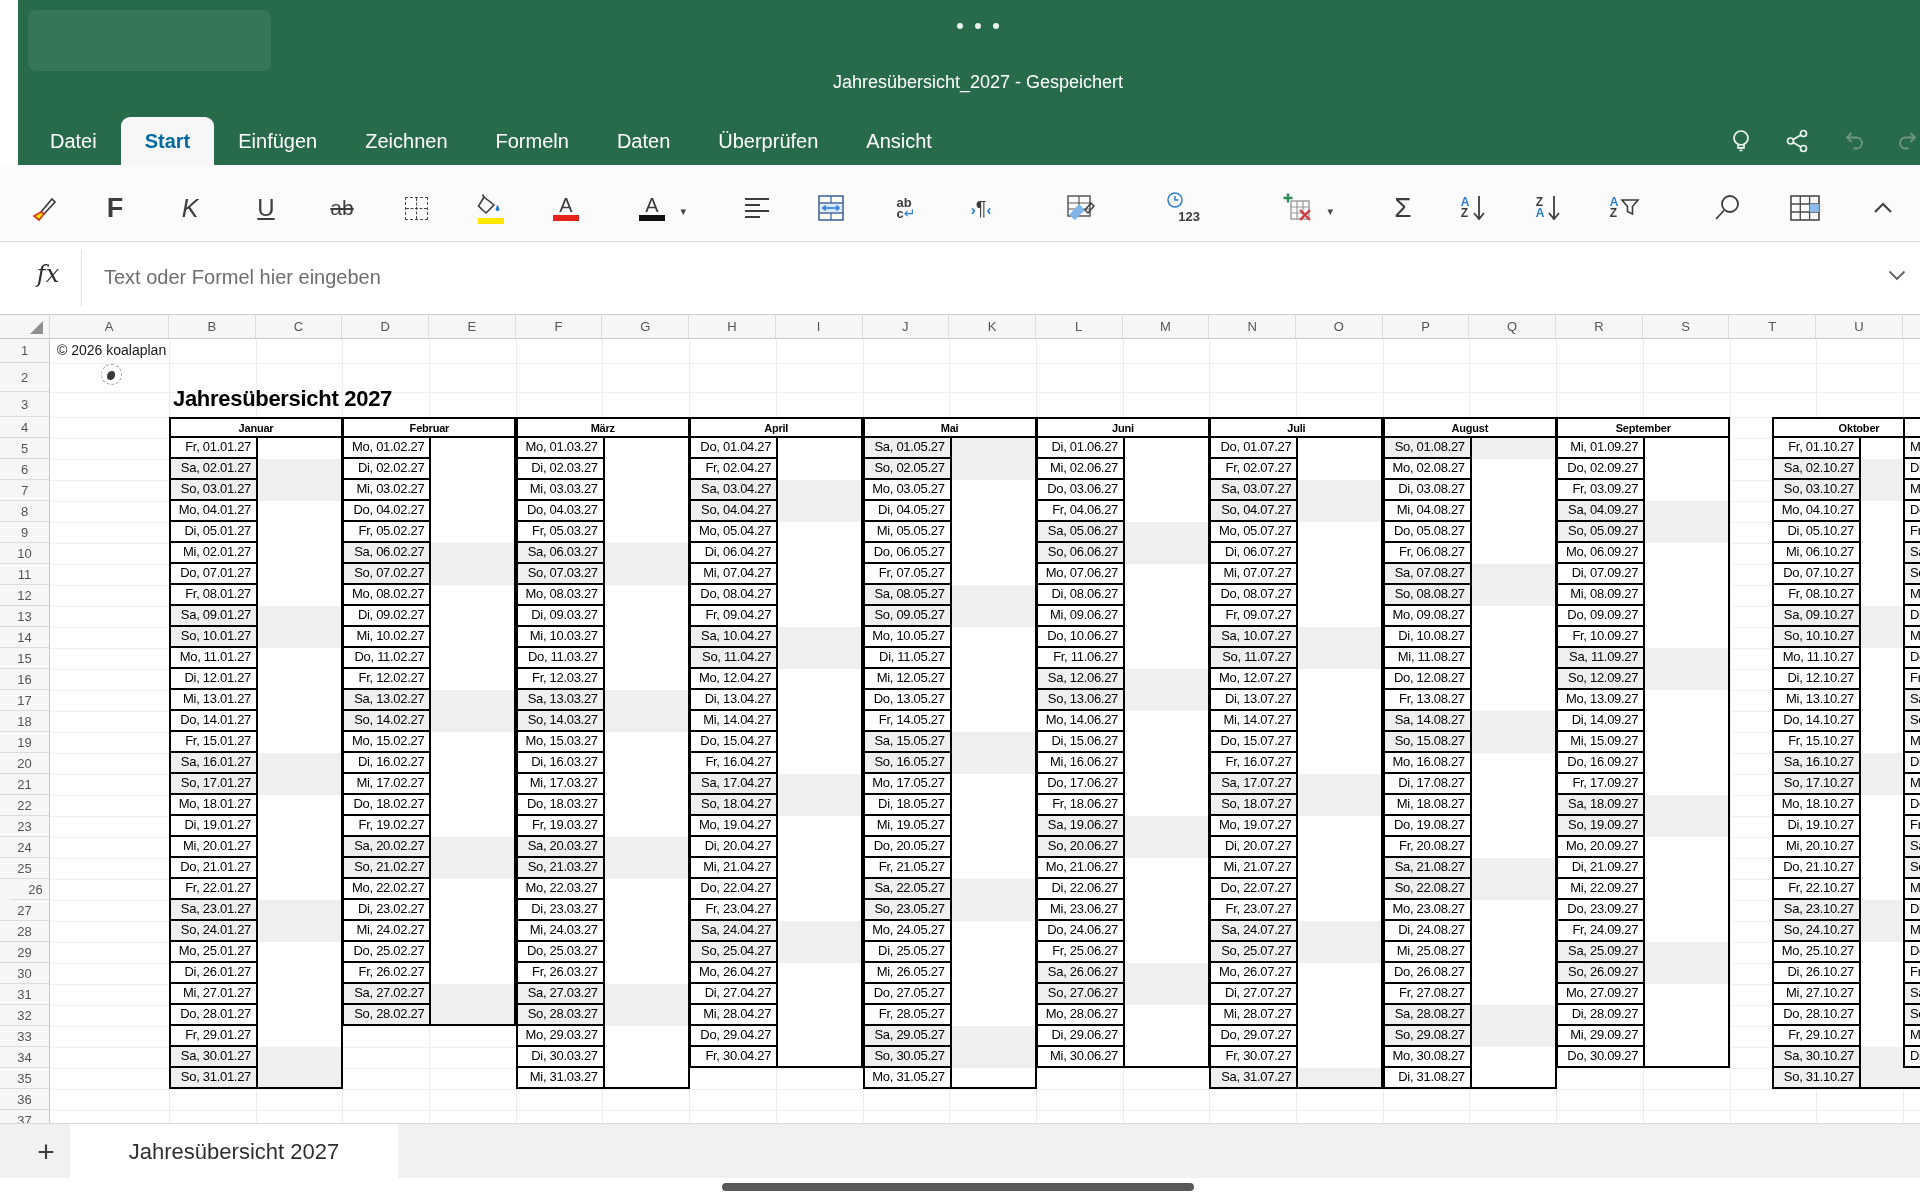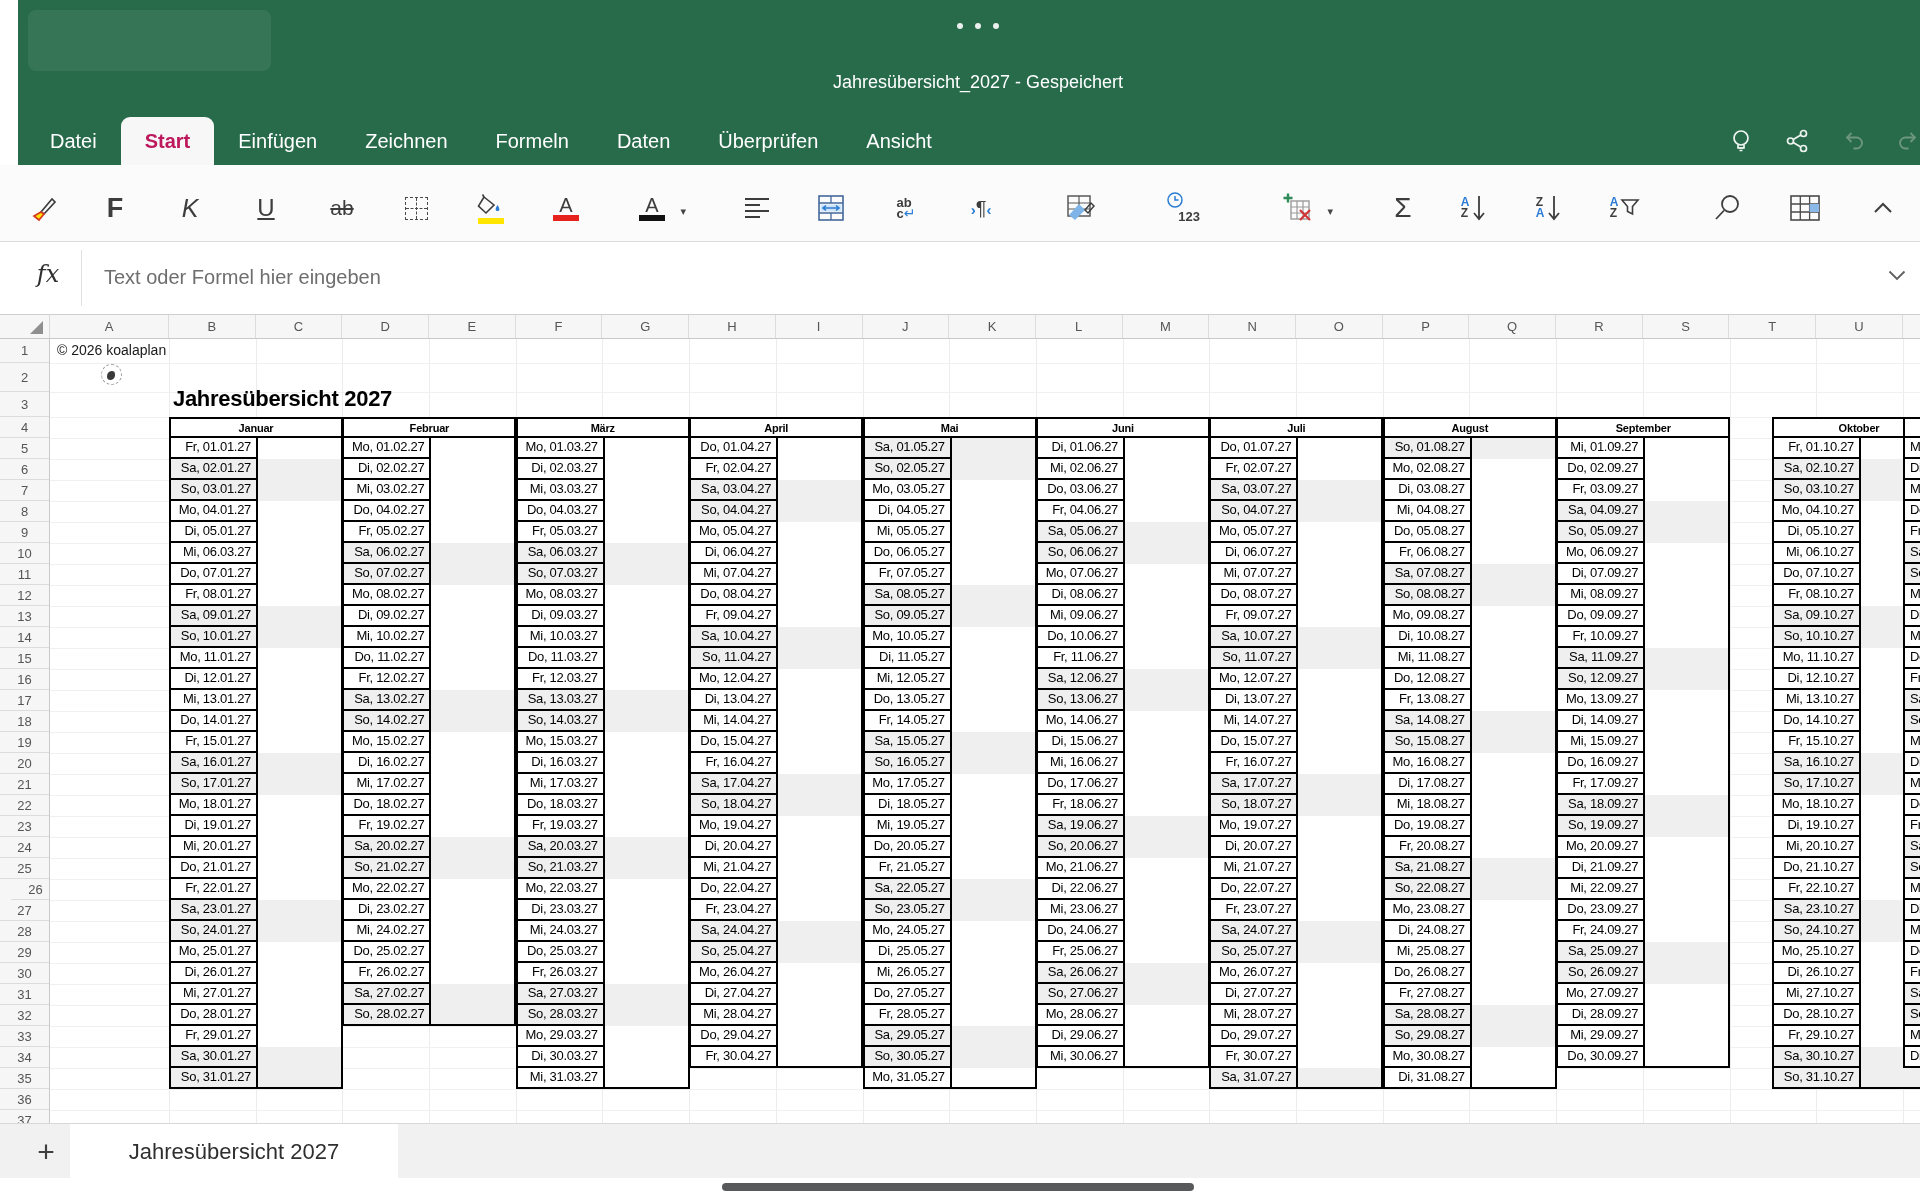--- a/index.html
+++ b/index.html
@@ -13,21 +13,21 @@
     background:rgba(255,255,255,0.07); border-radius:8px; }
   #dots { position:absolute; left:0; top:16px; width:1920px; text-align:center; }
   #dots i { display:inline-block; width:6px; height:6px; border-radius:50%;
     background:rgba(255,255,255,0.9); margin:0 6px; vertical-align:middle; }
   #doc-title { position:absolute; left:0; top:72px; width:1920px; text-align:center;
     color:#fff; font-size:18px; }
   #menubar { position:absolute; left:0; bottom:0; height:48px; width:1400px;
     display:flex; align-items:stretch; padding-left:8px; }
   .menu-item { color:#fff; font-size:20px; padding:0 24px; display:flex; align-items:center;
     cursor:default; }
-  .menu-item.active { background:#f7f7f7; color:#be185d; font-weight:bold;
+  .menu-item.active { background:#f7f7f7; color:#0369a1; font-weight:bold;
     border-radius:9px 9px 0 0; }
   #title-icons { position:absolute; right:14px; top:117px; height:48px; display:flex;
     align-items:center; gap:26px; }
   .ticon { width:30px; height:30px; display:flex; align-items:center; justify-content:center; }
 
   
   #toolbar { position:absolute; left:0; top:165px; width:1920px; height:77px;
     background:#fbfbfb; border-bottom:1px solid #dcdcdc; }
   .tbtn { position:absolute; top:180px; transform:translate(-50%,0); width:52px; height:50px;
     margin-top:-165px; top:183px; display:flex; flex-direction:column; align-items:center;
@@ -425,21 +425,21 @@
           </div>
           <div class="mrow">
             <div class="date">Mo, 04.01.27</div>
             <div class="notes"></div>
           </div>
           <div class="mrow">
             <div class="date">Di, 05.01.27</div>
             <div class="notes"></div>
           </div>
           <div class="mrow">
-            <div class="date">Mi, 06.03.27</div>
+            <div class="date">Mi, 02.01.27</div>
             <div class="notes"></div>
           </div>
           <div class="mrow">
             <div class="date">Do, 07.01.27</div>
             <div class="notes"></div>
           </div>
           <div class="mrow">
             <div class="date">Fr, 08.01.27</div>
             <div class="notes"></div>
           </div>

